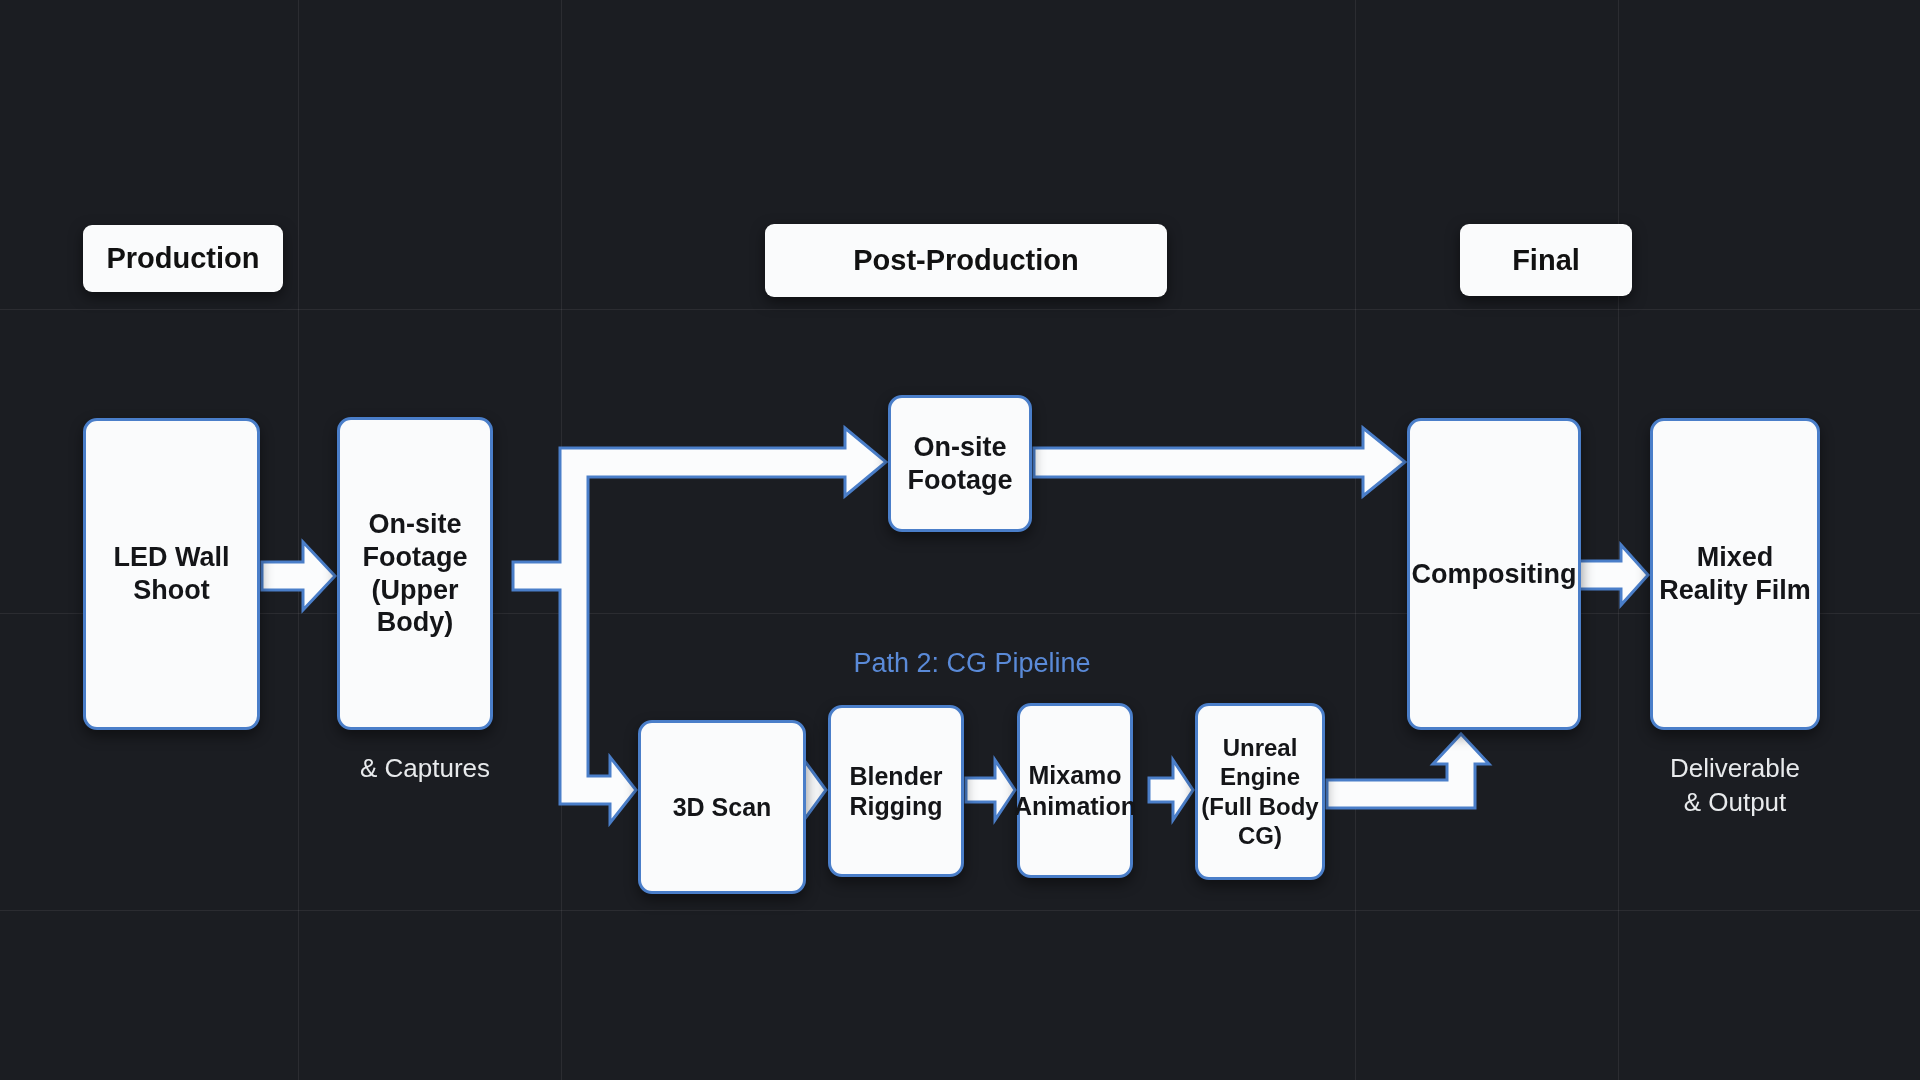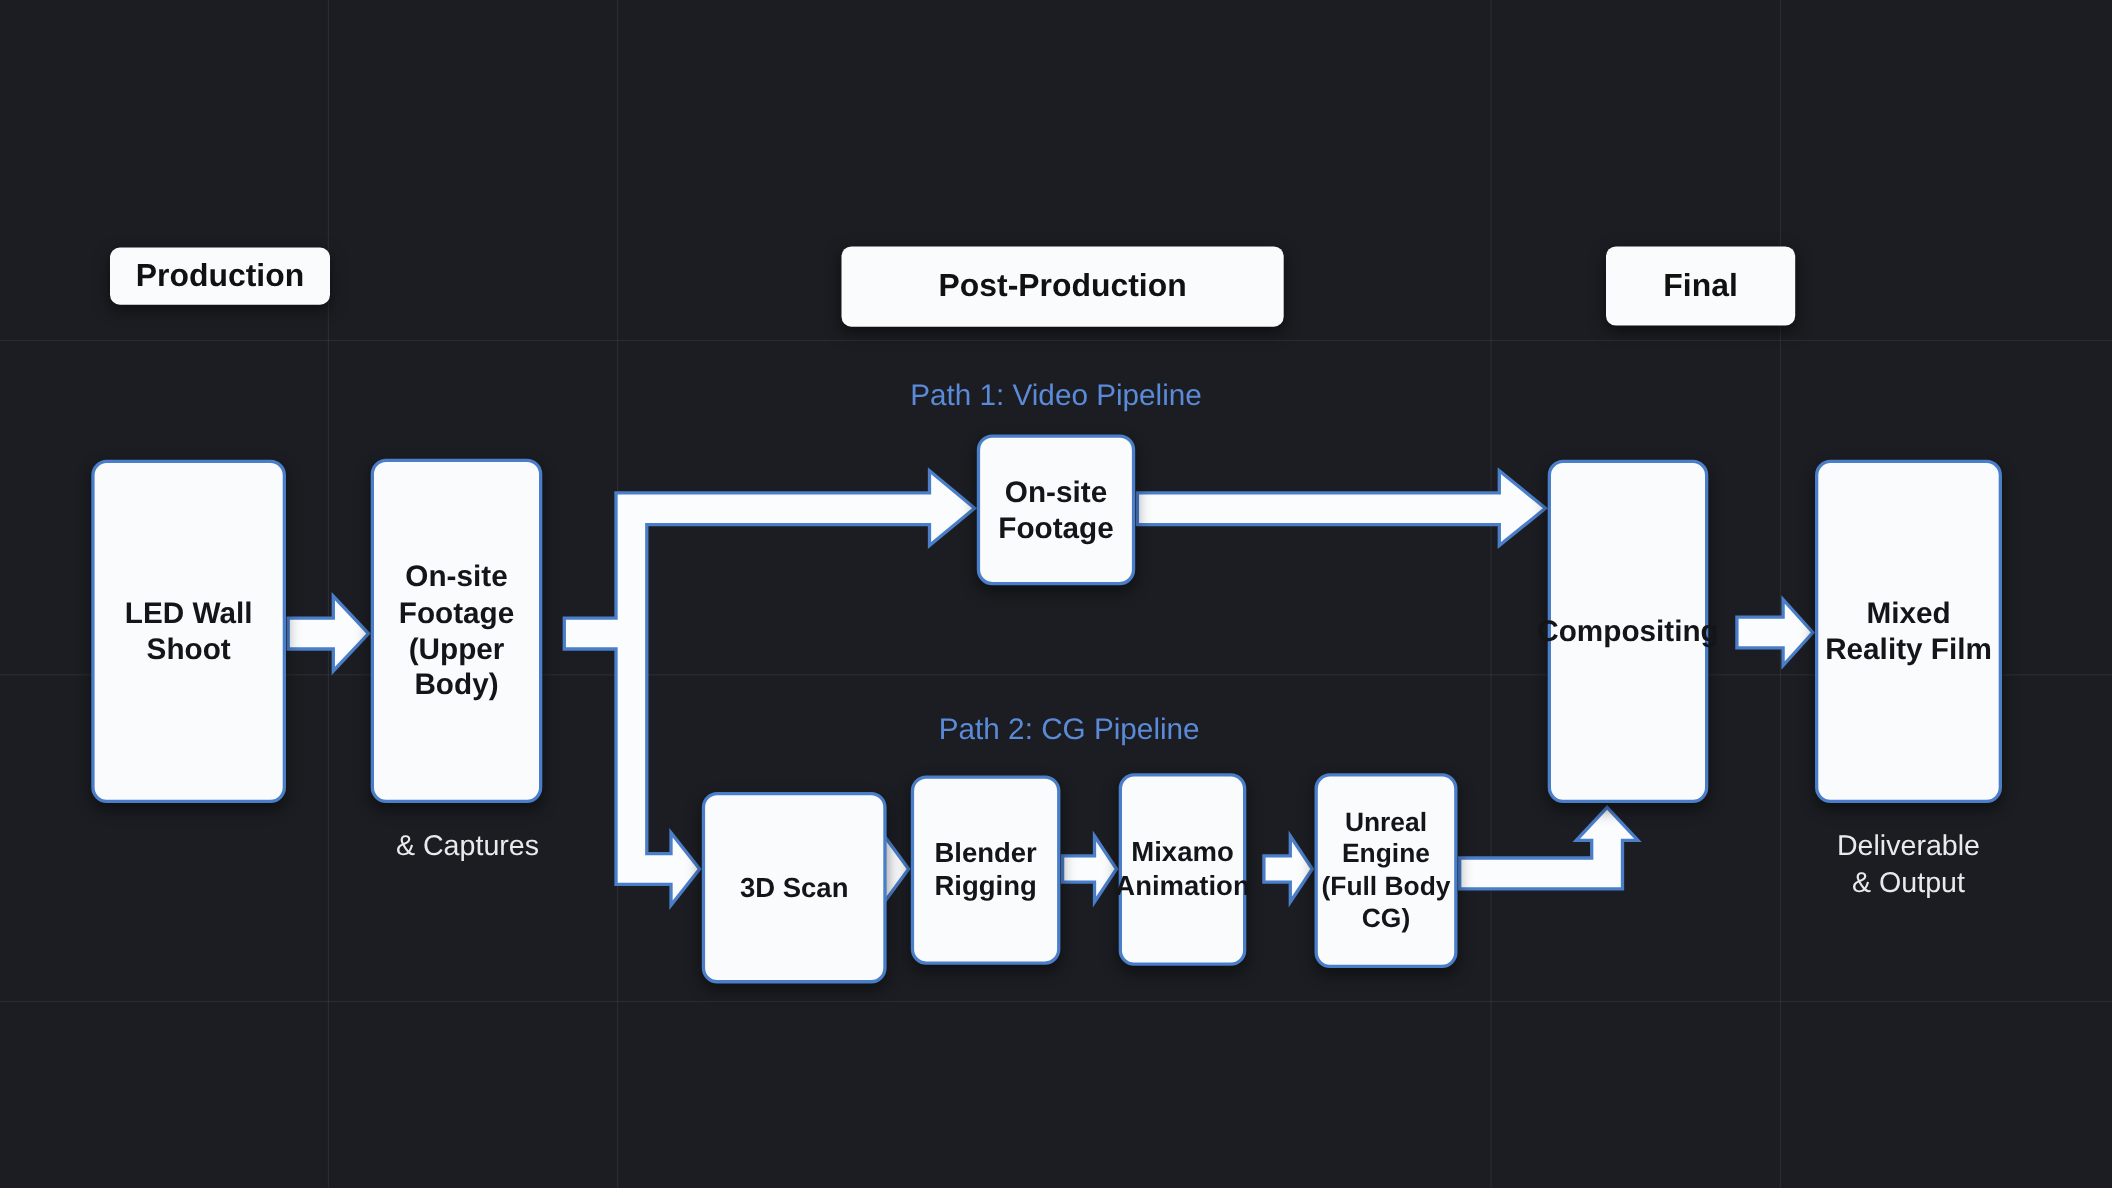--- a/index.html
+++ b/index.html
@@ -80,35 +80,34 @@
 
     <path d="M780,778 L804,778 L804,760 L826,790 L804,820 L804,802 L780,802 Z"></path>
 
     <path d="M966,778 L995,778 L995,760 L1015,790 L995,820 L995,802 L966,802 Z"></path>
 
     <path d="M1149,778 L1173,778 L1173,760 L1193,790 L1173,820 L1173,802 L1149,802 Z"></path>
 
     <path d="M1327,780 L1447,780 L1447,764 L1433,764 L1461,734 L1489,764 L1475,764 L1475,808 L1327,808 Z"></path>
   </svg>
 
-  <div class="header" style="left:100px;top:225px;width:200px;height:52px">Production</div>
+  <div class="header" style="left:83px;top:225px;width:200px;height:67px">Production</div>
   <div class="header" style="left:765px;top:224px;width:402px;height:73px">Post-Production</div>
   <div class="header" style="left:1460px;top:224px;width:172px;height:72px">Final</div>
 
-  <div class="path-label" style="left:760px;top:344px;width:400px">Path 1: Video Pipeline</div>
   <div class="path-label" style="left:772px;top:648px;width:400px">Path 2: CG Pipeline</div>
 
   <div class="node" style="left:83px;top:418px;width:177px;height:312px">LED Wall Shoot</div>
   <div class="node node--padded" style="left:337px;top:417px;width:156px;height:313px">On-site Footage (Upper Body)</div>
   <div class="node" style="left:888px;top:395px;width:144px;height:137px">On-site Footage</div>
   <div class="node node--small" style="left:638px;top:720px;width:168px;height:174px">3D Scan</div>
   <div class="node node--small" style="left:828px;top:705px;width:136px;height:172px">Blender Rigging</div>
   <div class="node node--small" style="left:1017px;top:703px;width:116px;height:175px">Mixamo Animation</div>
   <div class="node node--tight" style="left:1195px;top:703px;width:130px;height:177px">Unreal Engine (Full Body CG)</div>
-  <div class="node" style="left:1407px;top:418px;width:146px;height:312px">Compositing</div>
+  <div class="node" style="left:1407px;top:418px;width:174px;height:312px">Compositing</div>
   <div class="node" style="left:1650px;top:418px;width:170px;height:312px">Mixed Reality Film</div>
 
   <div class="caption" style="left:275px;top:752px;width:300px">
     <span>&amp; Captures</span>
   </div>
   <div class="caption" style="left:1585px;top:752px;width:300px">
     <span>Deliverable</span>
     <span>&amp; Output</span>
   </div>
 

